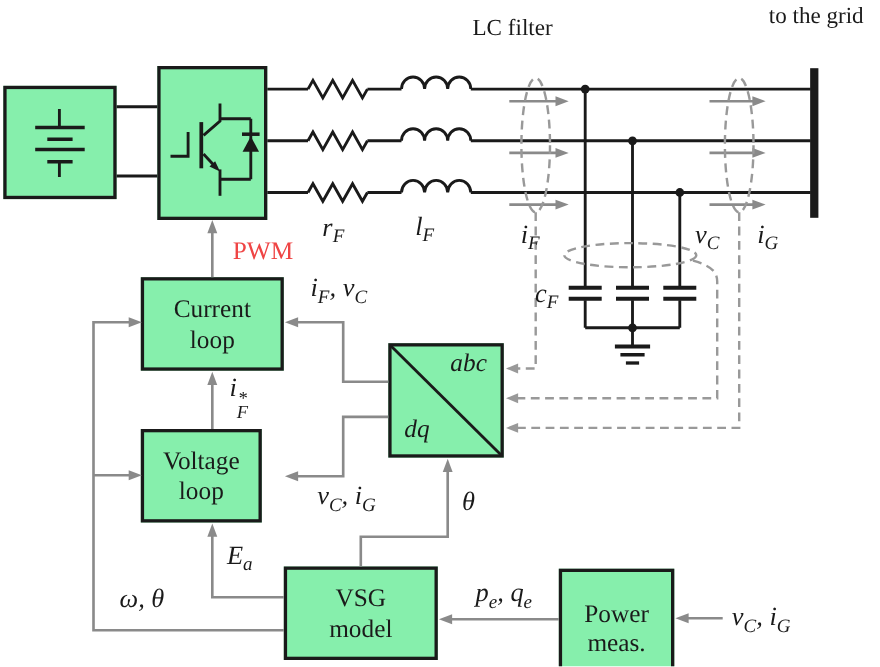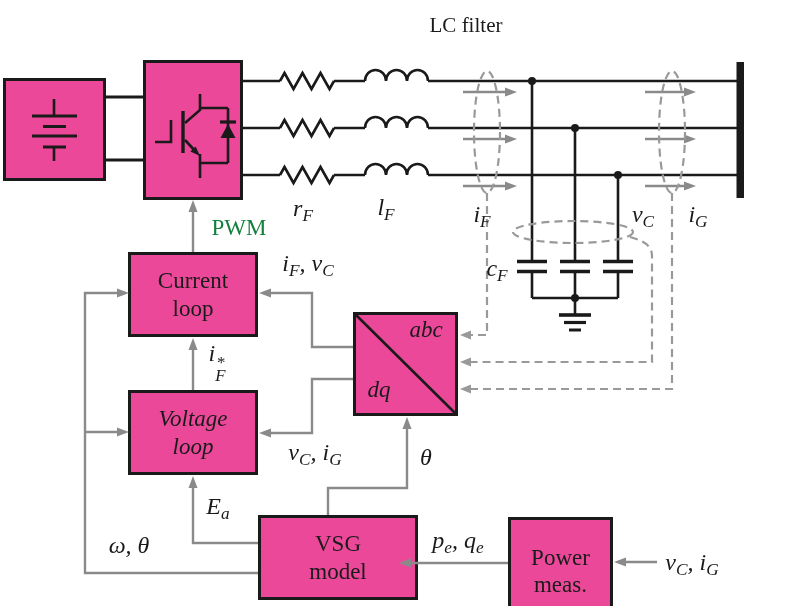--- a/index.html
+++ b/index.html
@@ -1,53 +1,53 @@
 <!DOCTYPE html>
 <html><head>
 <meta charset="utf-8">
 <style>
   html,body{margin:0;padding:0;background:#fff;}
   #stage{position:relative;width:800px;height:606px;background:#fff;overflow:hidden;
          font-family:"Liberation Serif",serif;color:#1a1a1a;}
-  .box{position:absolute;box-sizing:border-box;border:3px solid #1a1a1a;background:#ec4899;
+  .box{position:absolute;box-sizing:border-box;border:3px solid #1a1a1a;background:#86efac;
        display:flex;flex-direction:column;align-items:center;justify-content:center;
        font-size:23px;line-height:1.18;text-align:center;}
   .box .bl{display:block;}
   #svg-top{position:absolute;left:0;top:0;pointer-events:none;}
   .lbl{position:absolute;transform:translate(-50%,-50%);white-space:nowrap;
        font-size:24px;z-index:5;}
   .it{font-style:italic;}
   .lbl sub{font-size:0.72em;font-style:italic;line-height:0;}
-  .gray{color:#15803d;font-style:normal;}
+  .gray{color:#ef4444;font-style:normal;}
   .title{font-size:21px;font-style:normal;}
   .grid-title{position:absolute;left:742px;top:1px;transform:translateX(-50%);
        text-align:center;font-size:21px;line-height:1.25;white-space:nowrap;z-index:5;}
   .stack{display:inline-flex;flex-direction:column;align-items:center;
        font-size:0.70em;line-height:0.78;vertical-align:-0.42em;}
   .stack .st-sub{font-style:italic;}
 </style>
 </head>
 <body>
 
 <div id="stage">
 
   <div class="box" style="left:3px;top:78px;width:103px;height:103px;"></div>
   <div class="box" style="left:143px;top:60px;width:100px;height:140px;"></div>
 
   <div class="box" style="left:128px;top:252px;width:130px;height:85px;">
     <span class="bl">Current</span>
     <span class="bl">loop</span>
   </div>
 
-  <div class="box" style="left:128px;top:390px;width:130px;height:85px;font-style:italic;">
+  <div class="box" style="left:128px;top:390px;width:110px;height:85px;">
     <span class="bl">Voltage</span>
     <span class="bl">loop</span>
   </div>
 
-  <div class="box" style="left:258px;top:515px;width:160px;height:85px;">
+  <div class="box" style="left:258px;top:515px;width:140px;height:85px;">
     <span class="bl">VSG</span>
     <span class="bl">model</span>
   </div>
 
   <div class="box" style="left:508px;top:517px;width:105px;height:108px;">
     <span class="bl">Power</span>
     <span class="bl">meas.</span>
   </div>
 
   <div class="box" style="left:353px;top:312px;width:105px;height:104px;"></div>
@@ -168,20 +168,21 @@
       <polygon points="129,293 117,288.5 117,297.5"></polygon>
       <polygon points="129,432 117,427.5 117,436.5"></polygon>
       <polygon points="407,417 402.5,429 411.5,429"></polygon>
       <polygon points="399,563 411,558.5 411,567.5"></polygon>
       <polygon points="614,562 626,557.5 626,566.5"></polygon>
     </g>
   </svg>
 
   <div class="lbl title" style="left:466px;top:25px;">LC filter</div>
   <div class="grid-title">
+    <span class="bl" style="display:block;">to the grid</span>
   </div>
 
   <div class="lbl gray" style="left:239px;top:228px;font-size:23px;">PWM</div>
 
   <div class="lbl it" style="left:303px;top:208px;"><span>r</span><sub>F</sub></div>
 
   <div class="lbl it" style="left:386px;top:207px;font-family:Liberation Serif, serif;"><span>l</span><sub>F</sub></div>
 
   <div class="lbl it" style="left:482px;top:214px;"><span>i</span><sub>F</sub></div>
 

